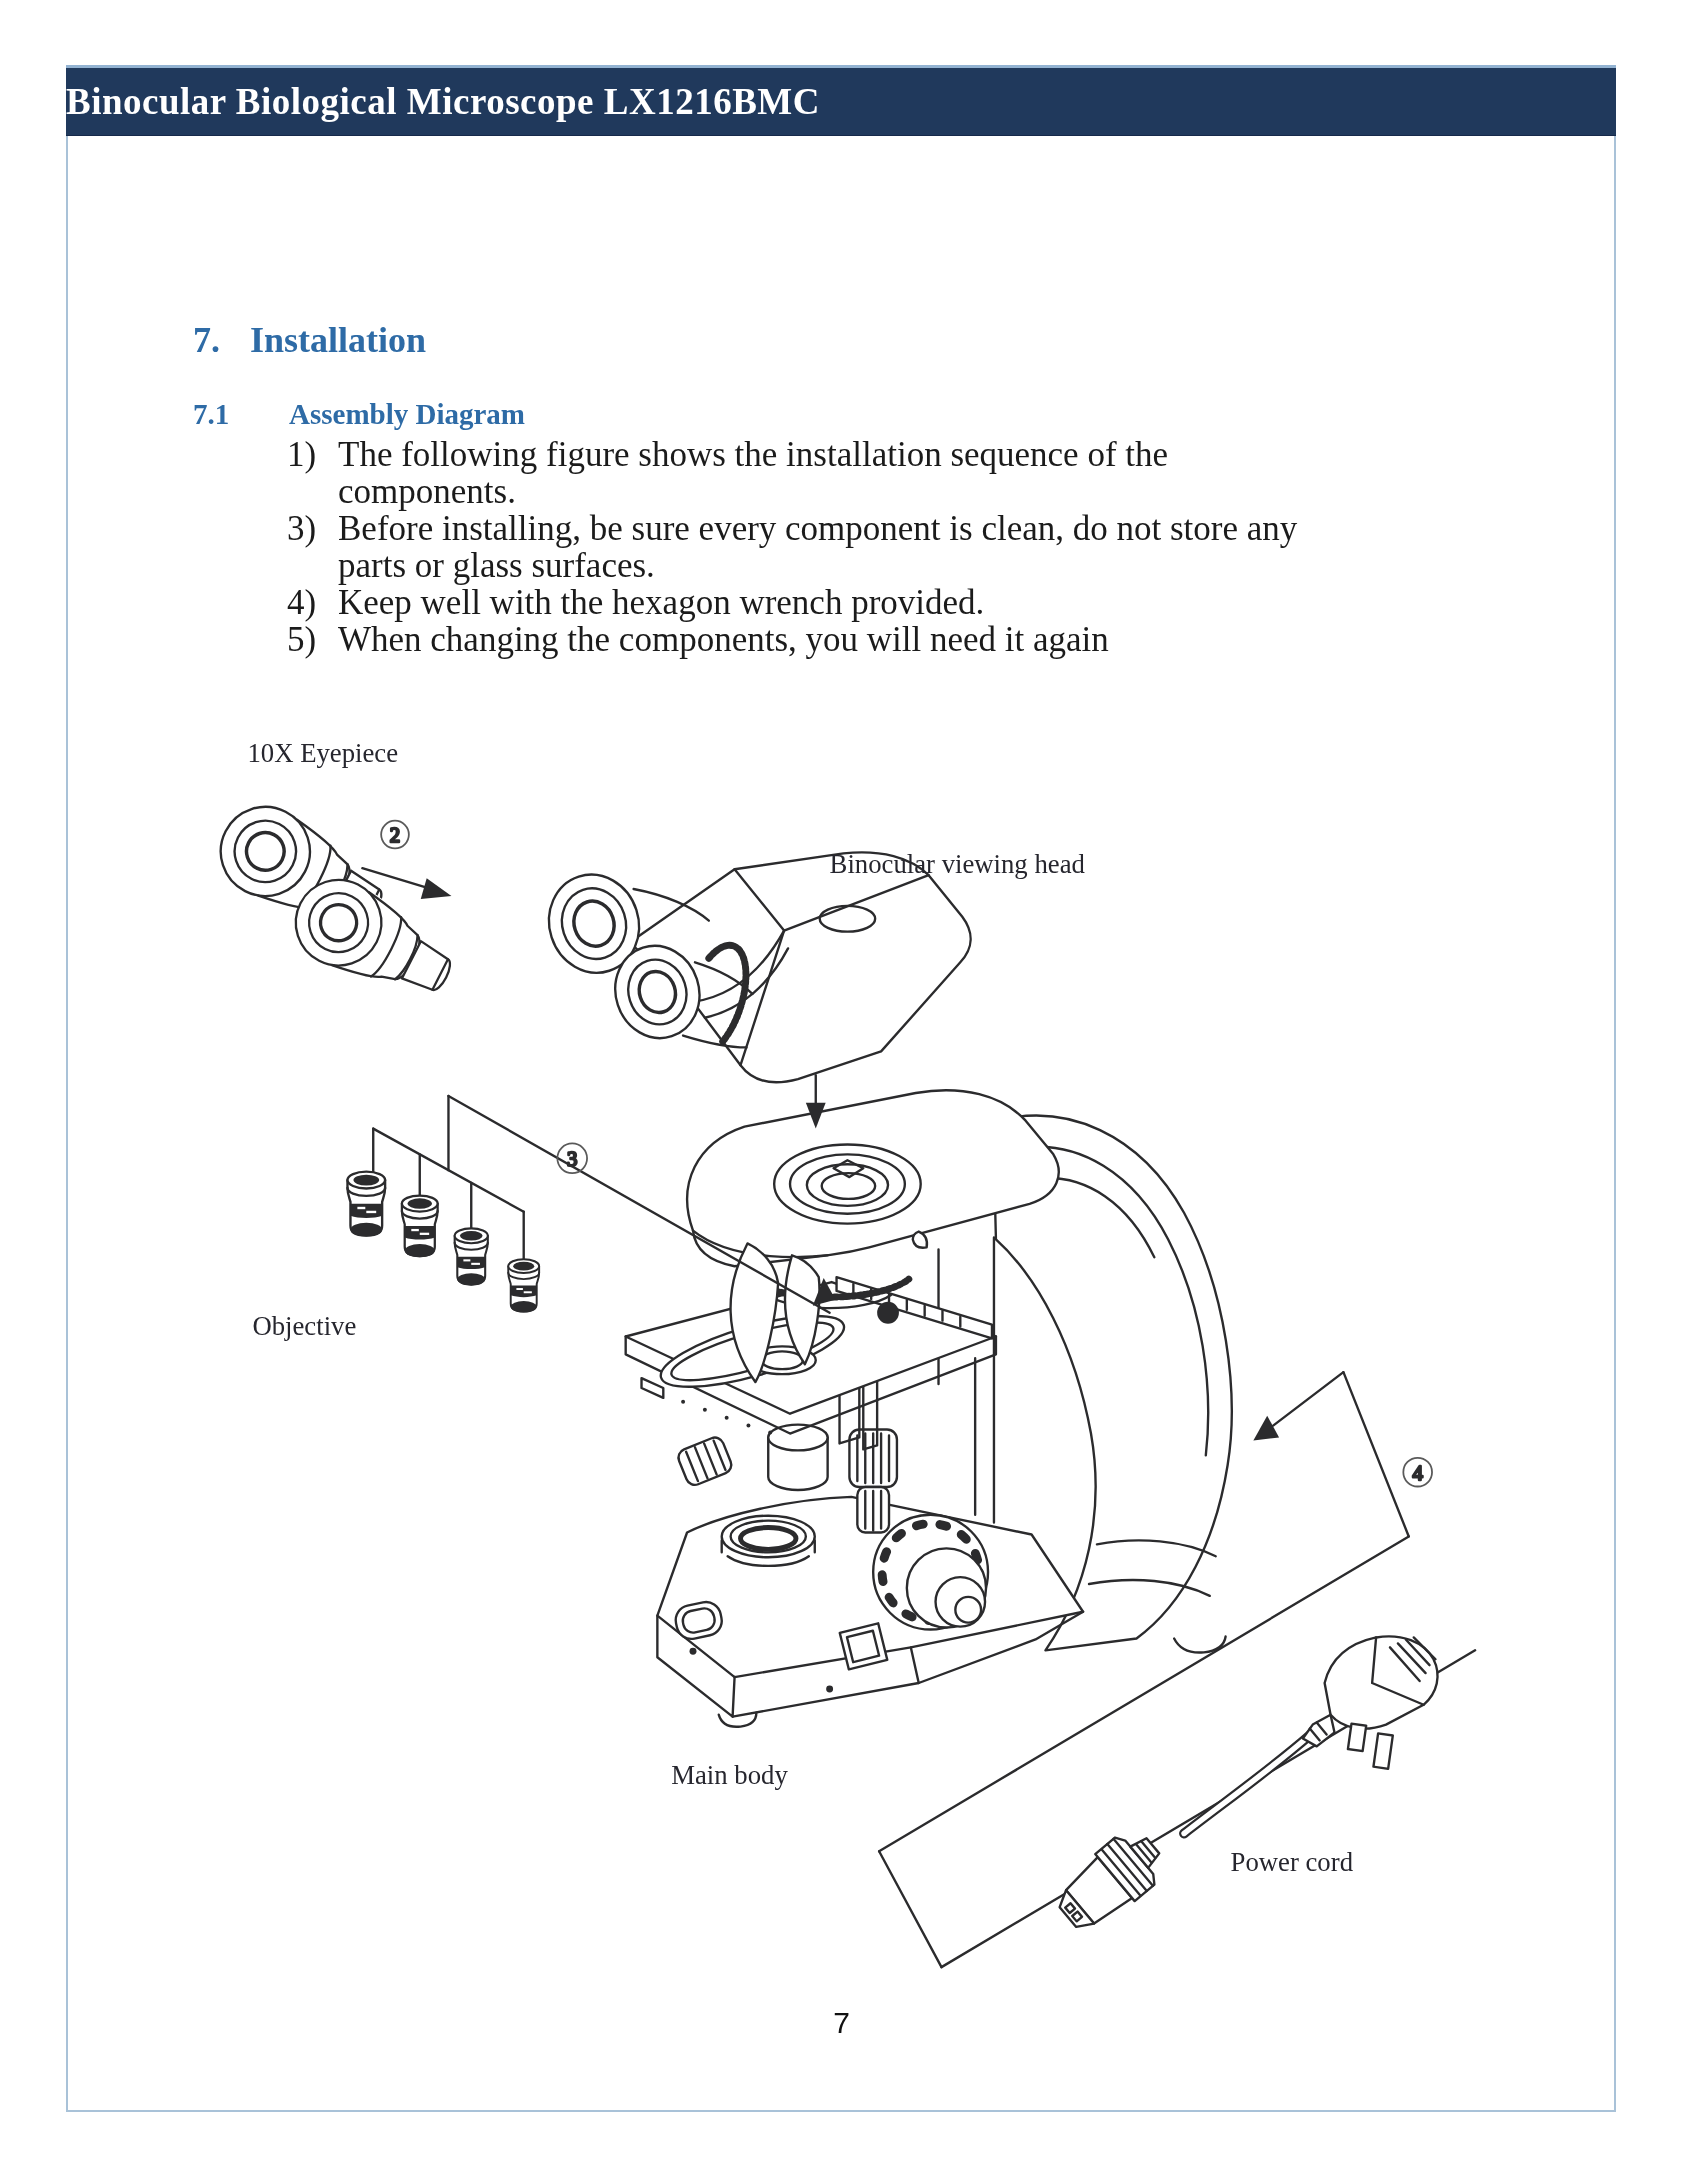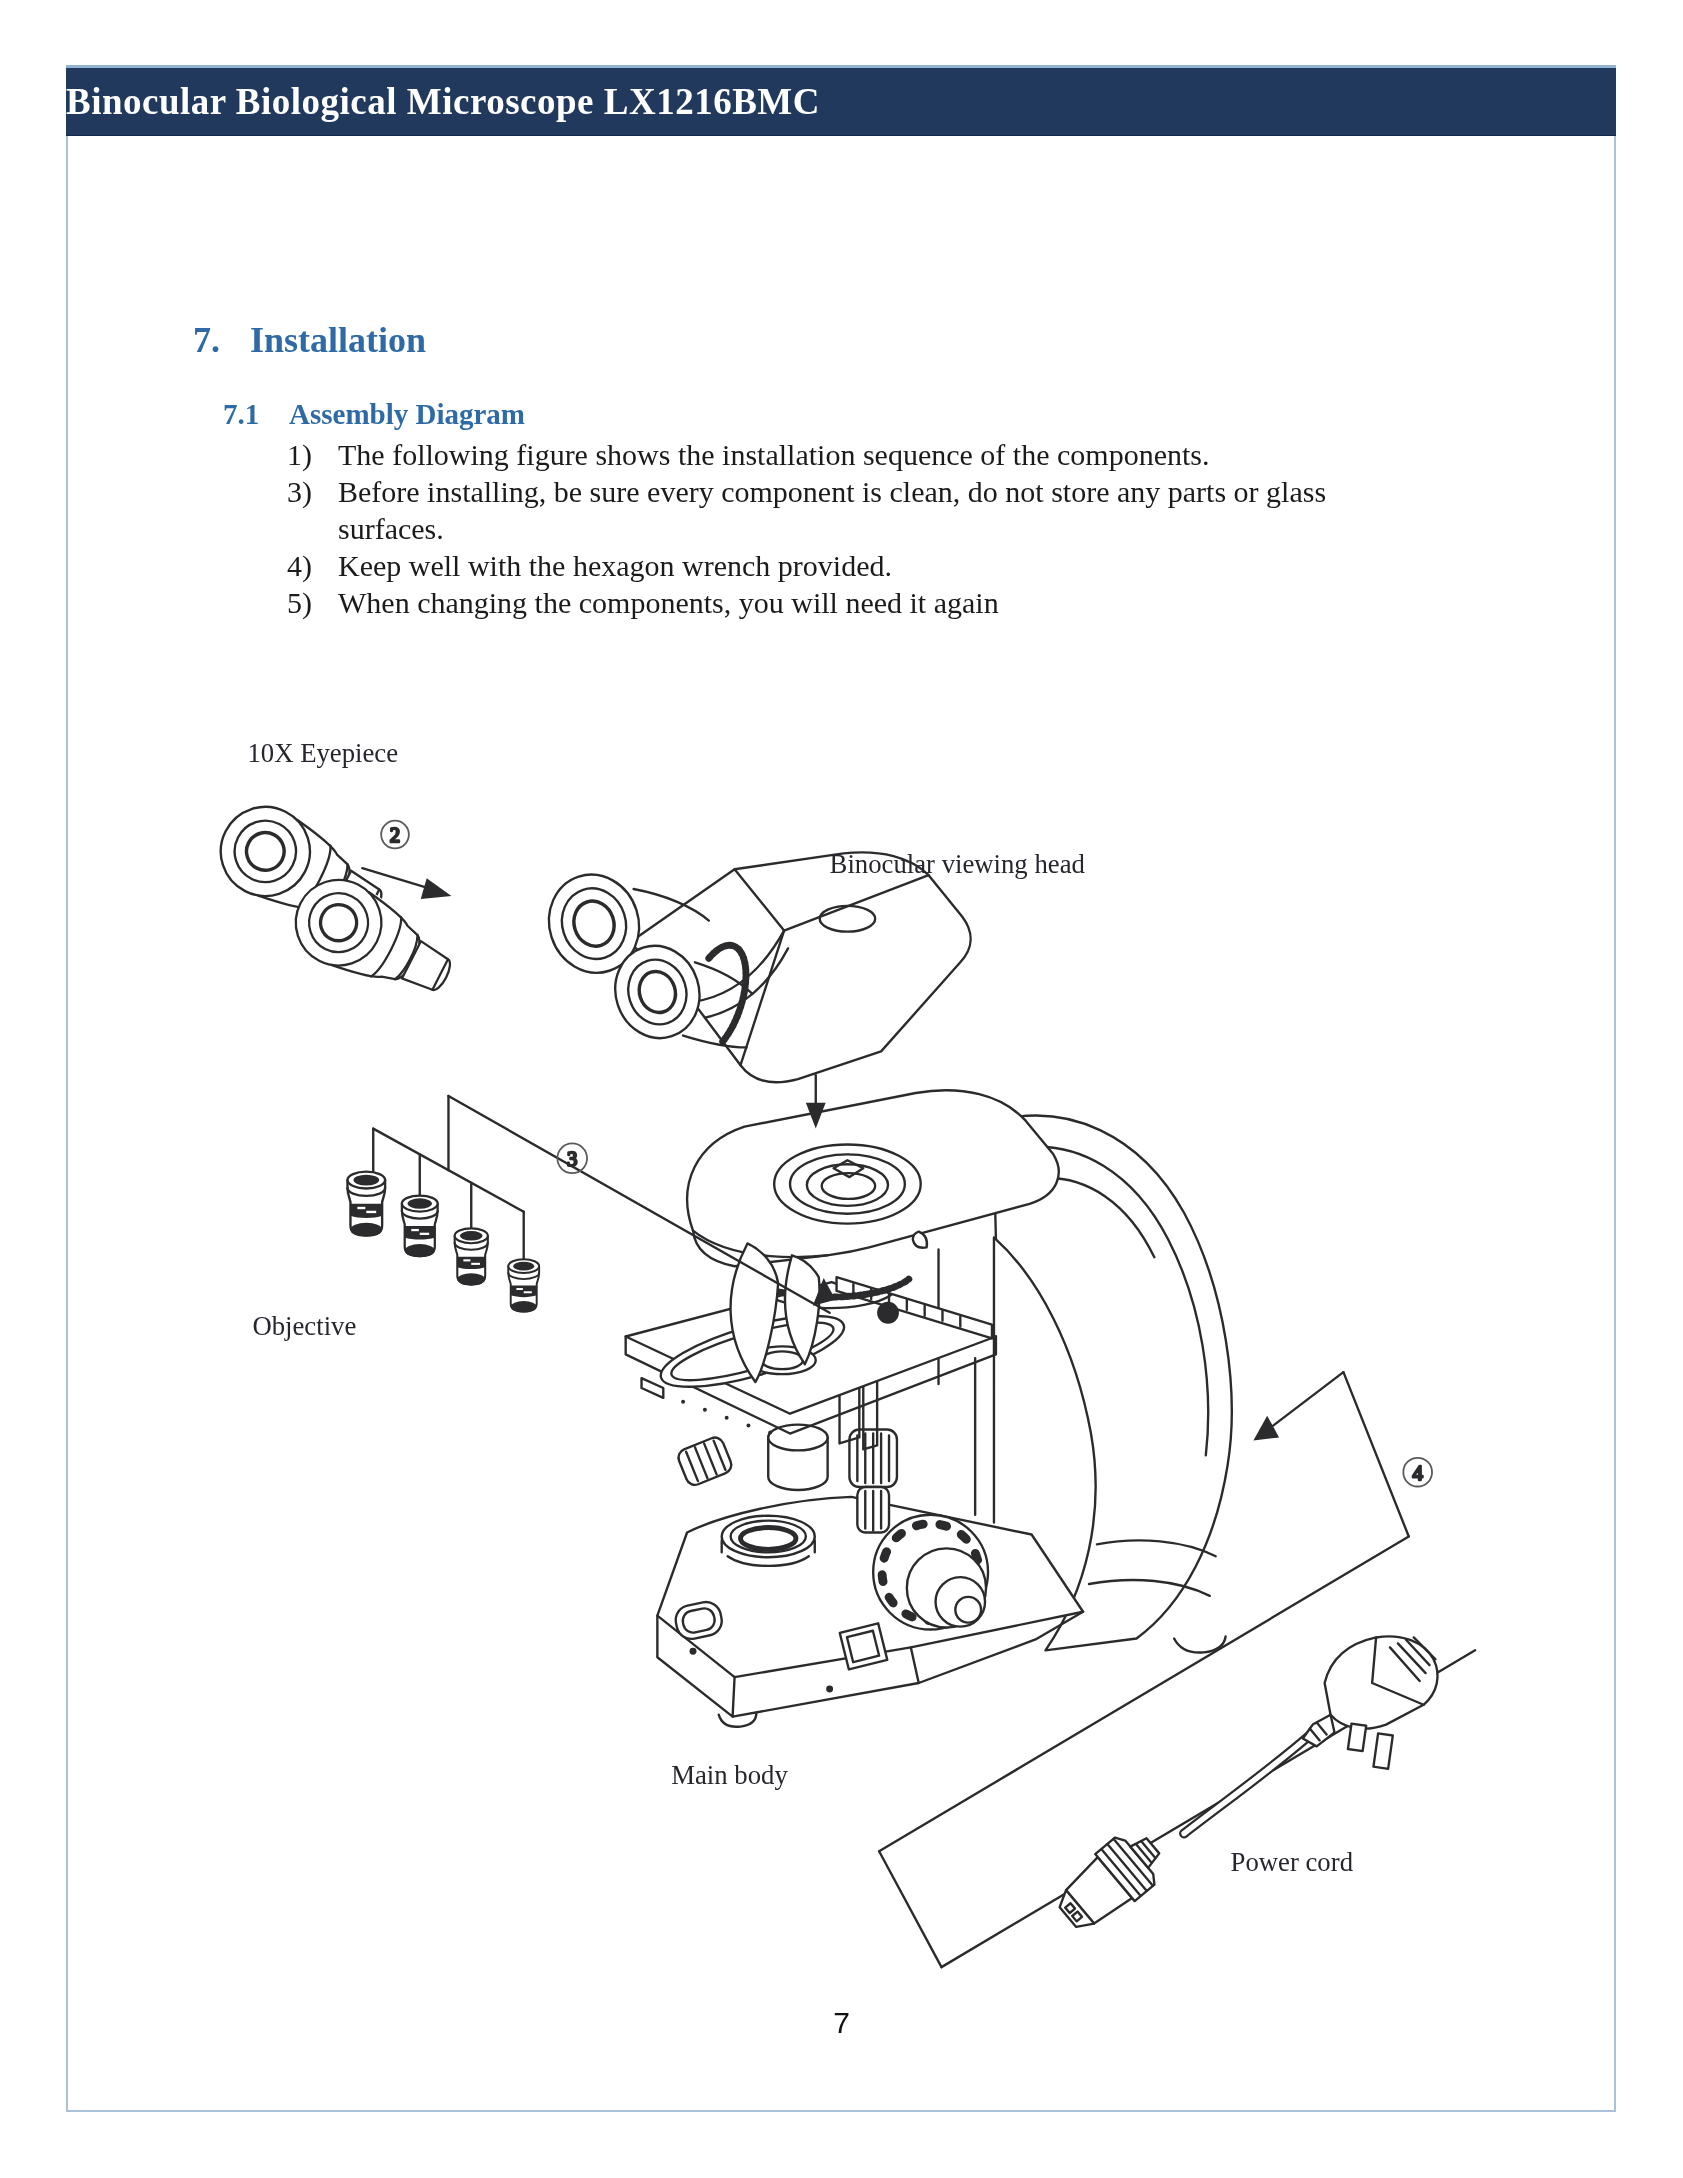--- a/index.html
+++ b/index.html
@@ -8,22 +8,22 @@
   .page-frame{position:absolute;left:66px;top:65px;width:1550px;height:2047px;
               border:2px solid #a9c2d8;border-top:none;box-sizing:border-box;background:#ffffff;}
   .header-bar{position:absolute;left:66px;top:65px;width:1550px;height:71px;background:#20395c;
               border-top:3px solid #93b3d2;border-bottom:1px solid #16294a;box-sizing:border-box;
               display:flex;align-items:center;justify-content:flex-start;}
   .header-title{color:#ffffff;font-size:37px;font-weight:bold;letter-spacing:0.5px;
                 font-family:"Liberation Serif","DejaVu Serif",serif;}
   .h1-row{position:absolute;left:193px;top:319px;display:flex;font-size:36px;font-weight:bold;color:#2e6ba6;}
   .h1-num{width:57px;}
   .h2-row{position:absolute;left:193px;top:398px;display:flex;font-size:29px;font-weight:bold;color:#2e6ba6;}
-  .h2-num{width:96px;text-align:center;}
-  .instructions{position:absolute;left:287px;top:436px;width:1049px;font-size:30px;line-height:37px;color:#1b1b1b;}
+  .h2-num{width:96px;}
+  .instructions{position:absolute;left:287px;top:436px;width:1049px;font-size:35px;line-height:37px;color:#1b1b1b;}
   .instr-item{padding-left:51px;text-indent:-51px;}
   .instr-num{display:inline-block;width:51px;text-indent:0;}
   .diagram-svg{position:absolute;left:0;top:0;}
   .page-num{position:absolute;left:0;top:2006px;width:1683px;text-align:center;
             font-family:"Liberation Sans","DejaVu Sans",sans-serif;font-size:30px;color:#111;}
   svg text.dlabel{font-family:"Liberation Serif","DejaVu Serif",serif;font-size:27px;fill:#26262e;}
   svg text.dnum{font-family:"Liberation Serif","DejaVu Serif",serif;font-size:21px;fill:#474747;}
 </style>
 </head>
 <body>

